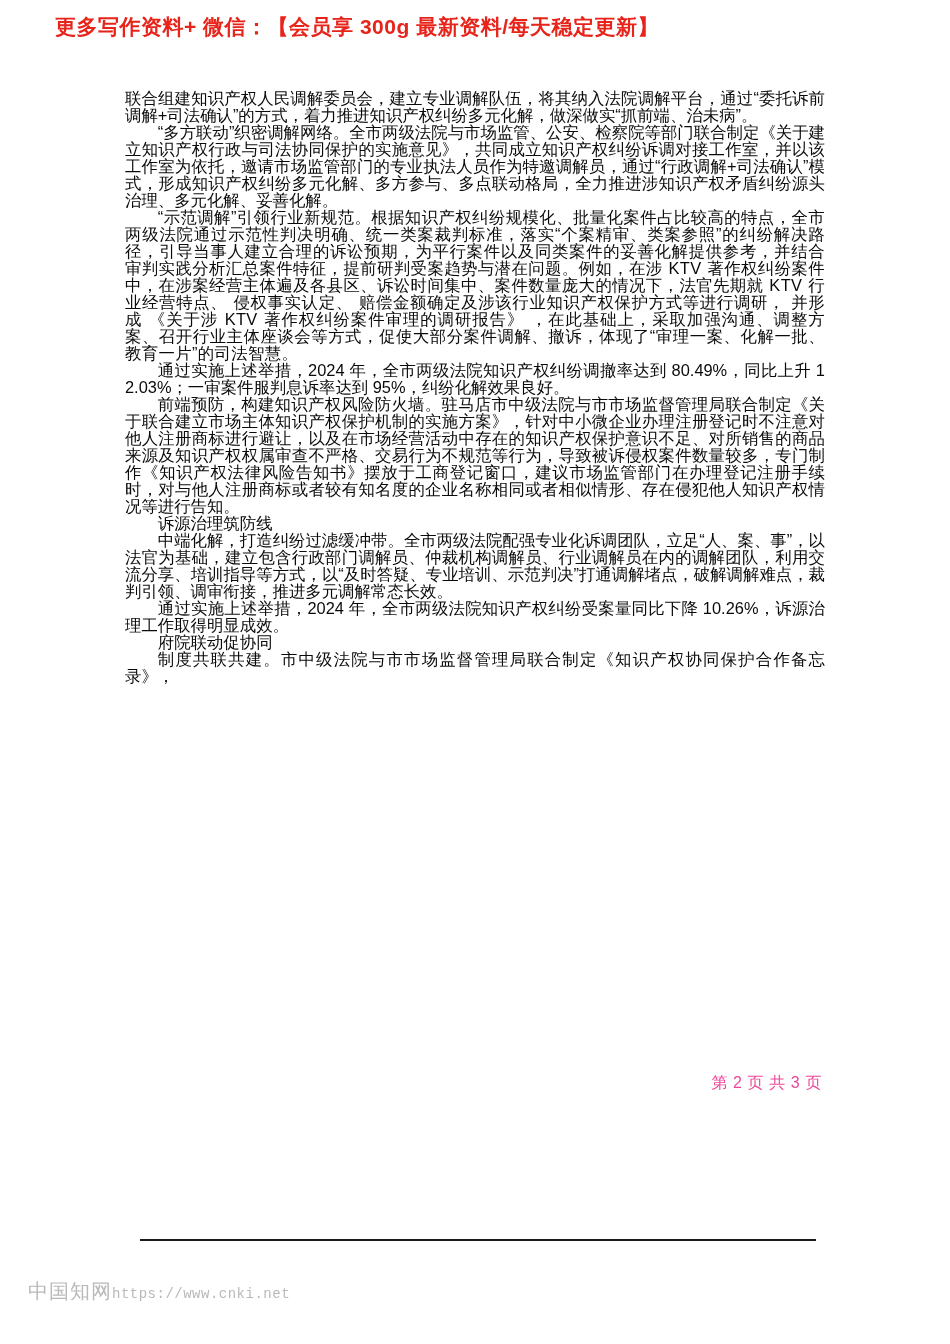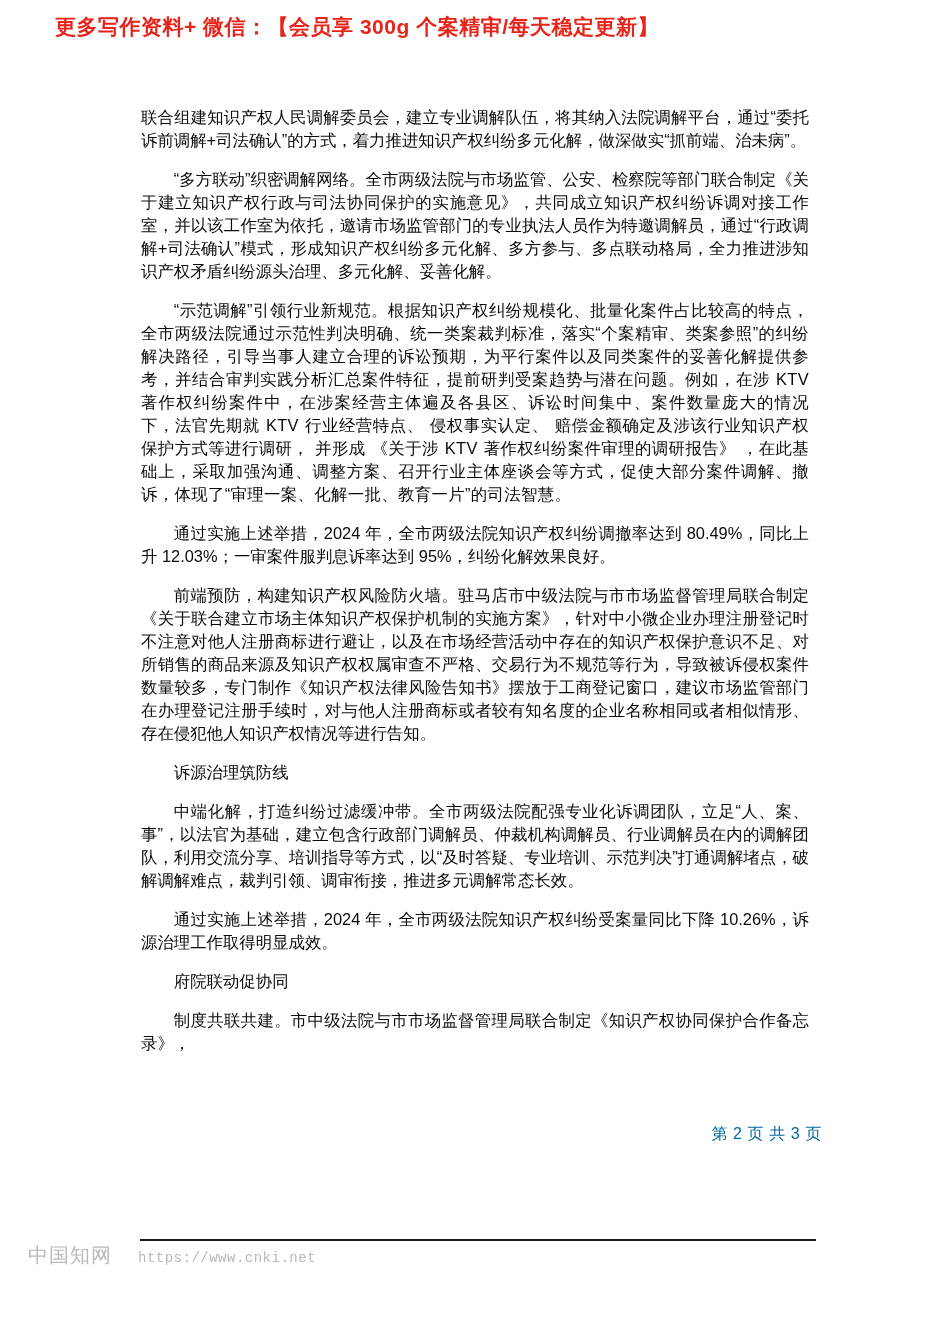--- a/index.html
+++ b/index.html
@@ -31,23 +31,23 @@
 
   
   #doc-body {
     position: absolute;
     left: 125px;
     top: 90px;
     width: 700px;
   }
 
   .para {
-    margin: 16px;
+    margin: 0;
     font-size: 16.4px;
-    line-height: 23px;
+    line-height: 17px;
     text-align: justify;
     text-justify: inter-ideograph;
     text-indent: 2em;
     font-family: "Liberation Sans", "DejaVu Sans", sans-serif;
     font-weight: 500;
     color: #0a0a0a;
     word-break: break-all;
   }
   .para.cont {
     text-indent: 0;
@@ -55,61 +55,60 @@
   .para.loose {
     word-spacing: 1px;
     letter-spacing: 0.35px;
   }
 
   
   #page-number {
     position: absolute;
     left: 0;
     right: 128px;
-    top: 1124px;
+    top: 1073px;
     text-align: right;
     font-family: "Liberation Sans", "DejaVu Sans", sans-serif;
     font-size: 16px;
-    color: #0369a1;
+    color: #ec4899;
     letter-spacing: 0.6px;
   }
 
   
   #watermark-rule {
     position: absolute;
     left: 140px;
     top: 1239px;
     width: 676px;
     height: 2px;
     background: #1a1a1a;
   }
   #watermark {
     position: absolute;
     left: 28px;
-    top: 1242px;
+    top: 1278px;
     display: flex;
     align-items: baseline;
-    gap: 26px;
     color: #b9b9b9;
   }
   #watermark .wm-brand {
     font-family: "Liberation Serif", "DejaVu Serif", serif;
     font-size: 20px;
     letter-spacing: 1px;
   }
   #watermark .wm-url {
     font-family: "Liberation Mono", "DejaVu Sans Mono", monospace;
     font-size: 14px;
     letter-spacing: 0.5px;
   }
 </style>
 </head>
 <body>
 
-<div id="promo-header">更多写作资料+ 微信：【会员享 300g 个案精审/每天稳定更新】</div>
+<div id="promo-header">更多写作资料+ 微信：【会员享 300g 最新资料/每天稳定更新】</div>
 
 <div id="doc-body">
     <p class="para cont">联合组建知识产权人民调解委员会，建立专业调解队伍，将其纳入法院调解平台，通过“委托诉前调解+司法确认”的方式，着力推进知识产权纠纷多元化解，做深做实“抓前端、治未病”。</p>
     <p class="para">“多方联动”织密调解网络。全市两级法院与市场监管、公安、检察院等部门联合制定《关于建立知识产权行政与司法协同保护的实施意见》，共同成立知识产权纠纷诉调对接工作室，并以该工作室为依托，邀请市场监管部门的专业执法人员作为特邀调解员，通过“行政调解+司法确认”模式，形成知识产权纠纷多元化解、多方参与、多点联动格局，全力推进涉知识产权矛盾纠纷源头治理、多元化解、妥善化解。</p>
     <p class="para loose">“示范调解”引领行业新规范。根据知识产权纠纷规模化、批量化案件占比较高的特点，全市两级法院通过示范性判决明确、统一类案裁判标准，落实“个案精审、类案参照”的纠纷解决路径，引导当事人建立合理的诉讼预期，为平行案件以及同类案件的妥善化解提供参考，并结合审判实践分析汇总案件特征，提前研判受案趋势与潜在问题。例如，在涉 KTV 著作权纠纷案件中，在涉案经营主体遍及各县区、诉讼时间集中、案件数量庞大的情况下，法官先期就 KTV 行业经营特点、 侵权事实认定、 赔偿金额确定及涉该行业知识产权保护方式等进行调研， 并形成 《关于涉 KTV 著作权纠纷案件审理的调研报告》 ，在此基础上，采取加强沟通、调整方案、召开行业主体座谈会等方式，促使大部分案件调解、撤诉，体现了“审理一案、化解一批、教育一片”的司法智慧。</p>
     <p class="para">通过实施上述举措，2024 年，全市两级法院知识产权纠纷调撤率达到 80.49%，同比上升 12.03%；一审案件服判息诉率达到 95%，纠纷化解效果良好。</p>
     <p class="para">前端预防，构建知识产权风险防火墙。驻马店市中级法院与市市场监督管理局联合制定《关于联合建立市场主体知识产权保护机制的实施方案》，针对中小微企业办理注册登记时不注意对他人注册商标进行避让，以及在市场经营活动中存在的知识产权保护意识不足、对所销售的商品来源及知识产权权属审查不严格、交易行为不规范等行为，导致被诉侵权案件数量较多，专门制作《知识产权法律风险告知书》摆放于工商登记窗口，建议市场监管部门在办理登记注册手续时，对与他人注册商标或者较有知名度的企业名称相同或者相似情形、存在侵犯他人知识产权情况等进行告知。</p>
     <p class="para">诉源治理筑防线</p>
     <p class="para">中端化解，打造纠纷过滤缓冲带。全市两级法院配强专业化诉调团队，立足“人、案、事”，以法官为基础，建立包含行政部门调解员、仲裁机构调解员、行业调解员在内的调解团队，利用交流分享、培训指导等方式，以“及时答疑、专业培训、示范判决”打通调解堵点，破解调解难点，裁判引领、调审衔接，推进多元调解常态长效。</p>
     <p class="para">通过实施上述举措，2024 年，全市两级法院知识产权纠纷受案量同比下降 10.26%，诉源治理工作取得明显成效。</p>

